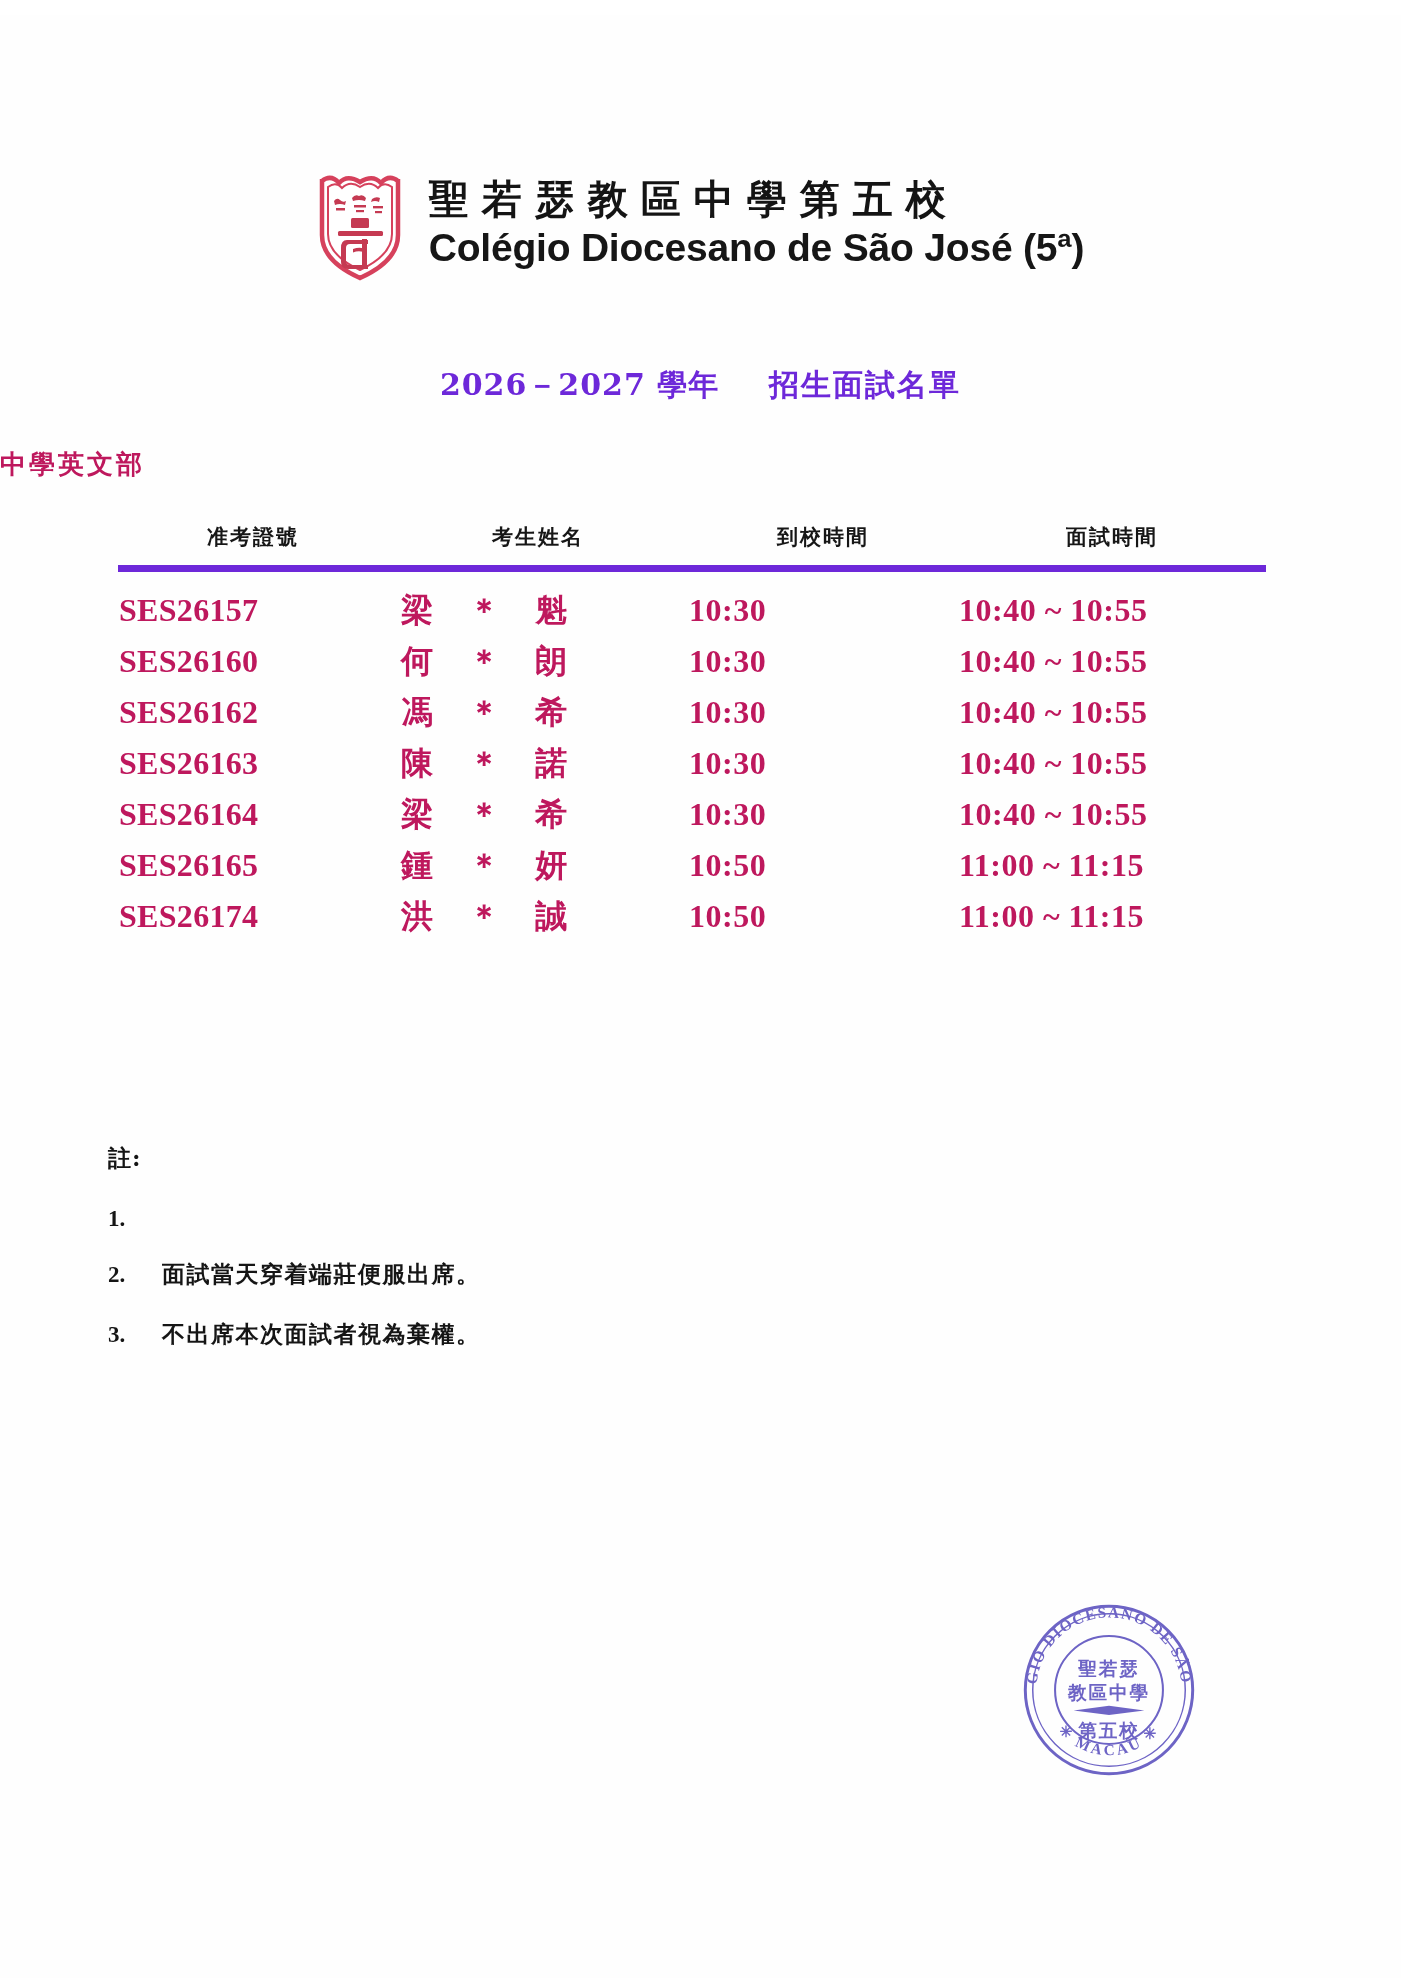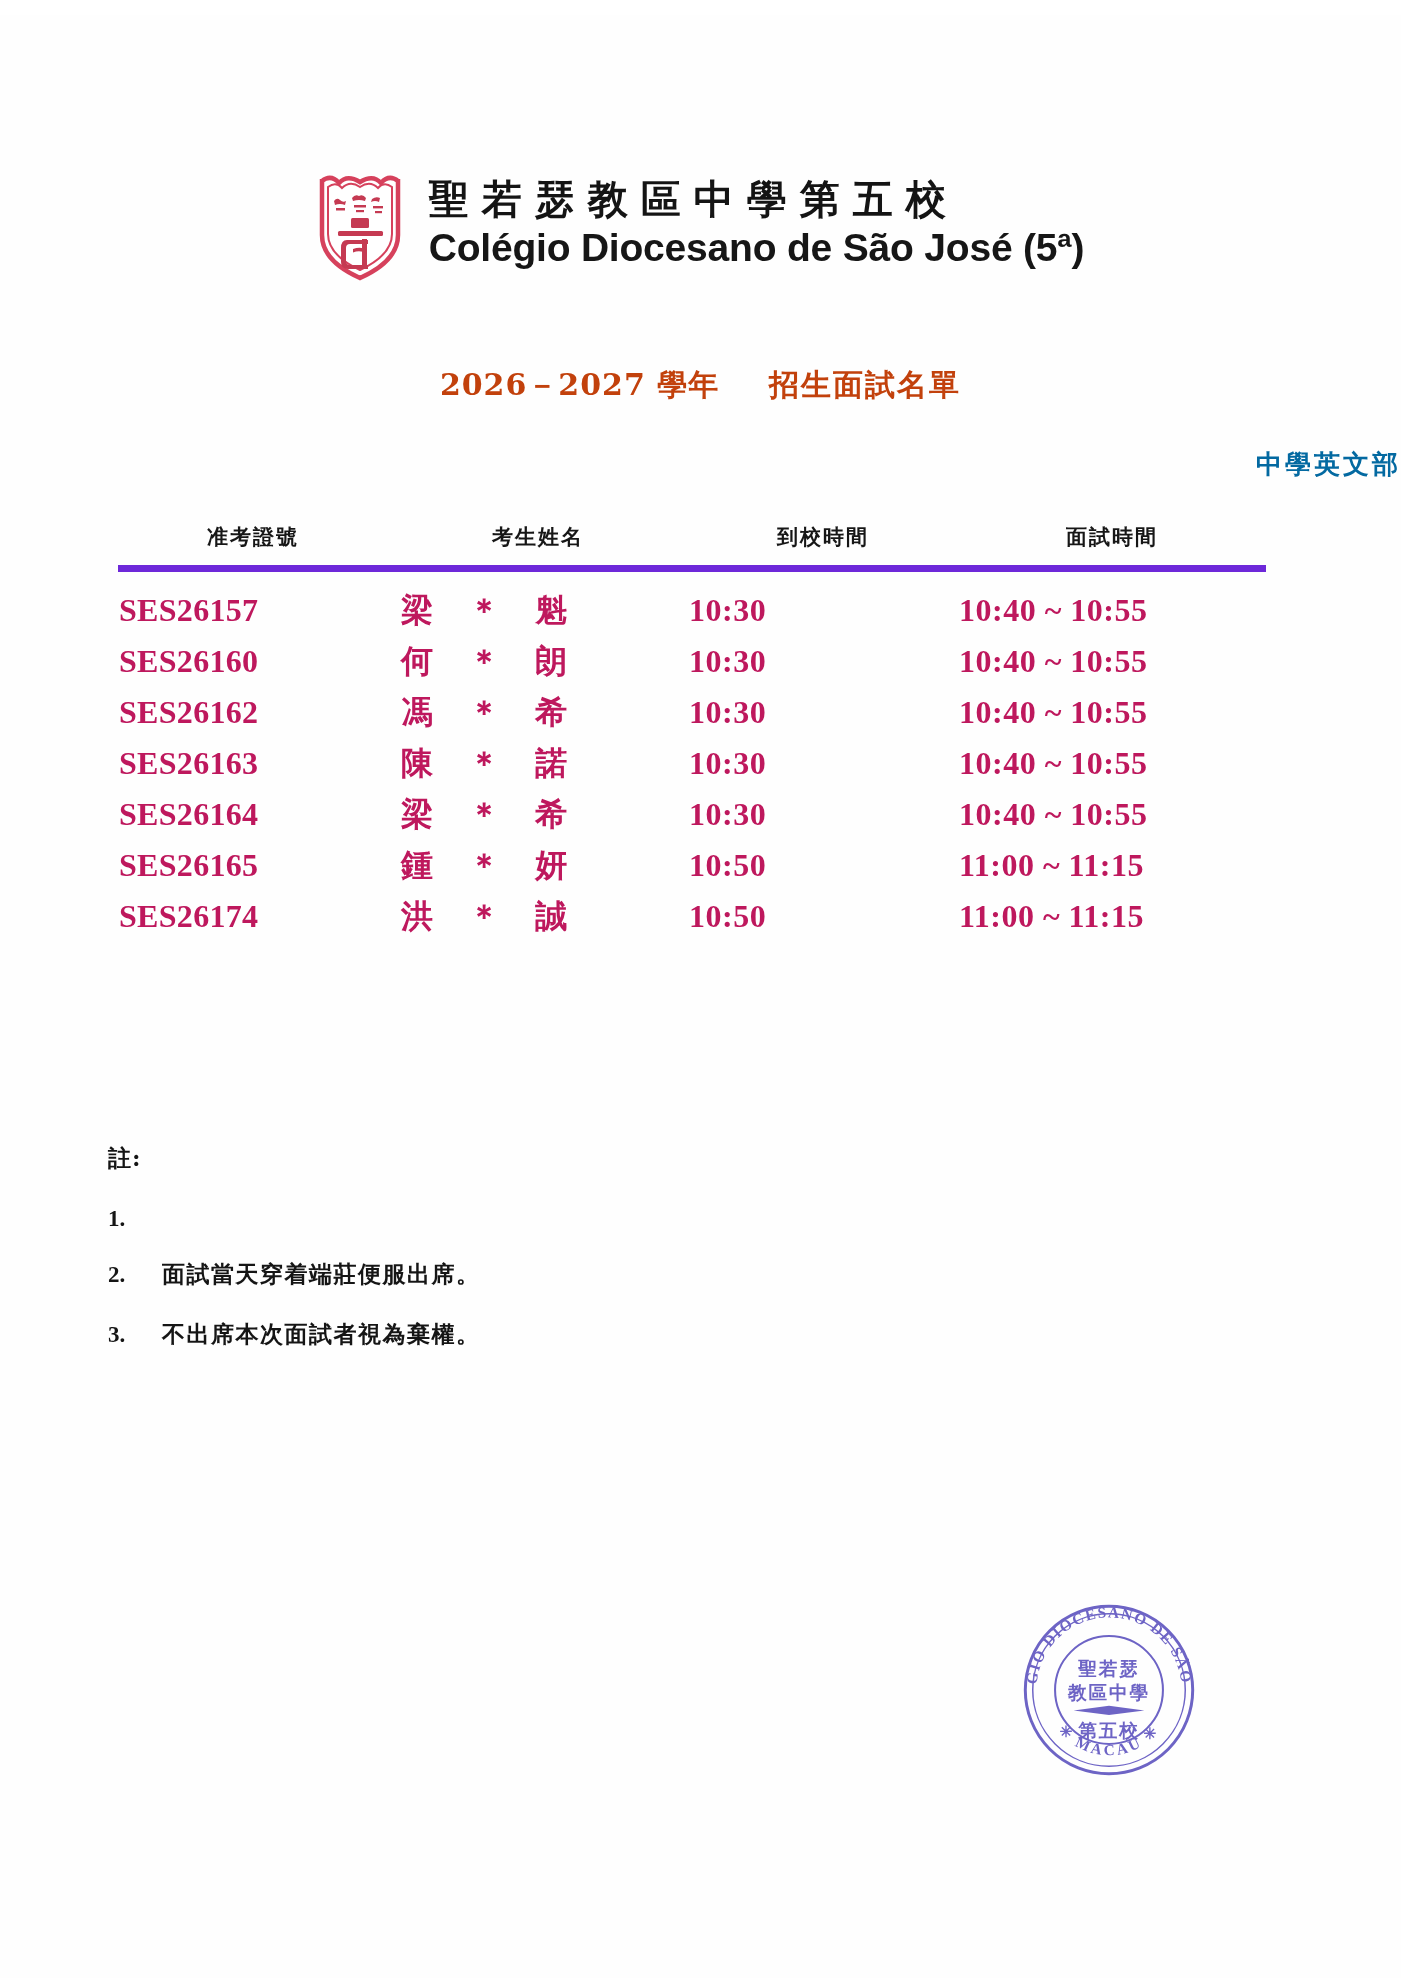--- a/index.html
+++ b/index.html
@@ -72,36 +72,36 @@
   .doc-title {
     position: absolute;
     left: 0;
     top: 350px;
     width: 100%;
     text-align: center;
     font-family: "DejaVu Serif", "Liberation Serif", serif;
     font-size: 30px;
     font-weight: 700;
     letter-spacing: 2px;
-    color: #c2410c;
+    color: #6d28d9;
   }
   .doc-title .yr {
     letter-spacing: 1px;
   }
   .doc-subtitle {
     position: absolute;
     left: 0;
     top: 432px;
     width: 100%;
-    text-align: right;
+    text-align: left;
     font-family: "DejaVu Serif", "Liberation Serif", serif;
     font-size: 26px;
     font-weight: 700;
     letter-spacing: 3px;
-    color: #0369a1;
+    color: #be185d;
   }
 
   
   .roster {
     position: absolute;
     left: 118px;
     top: 508px;
     width: 1148px;
     border-collapse: collapse;
   }

